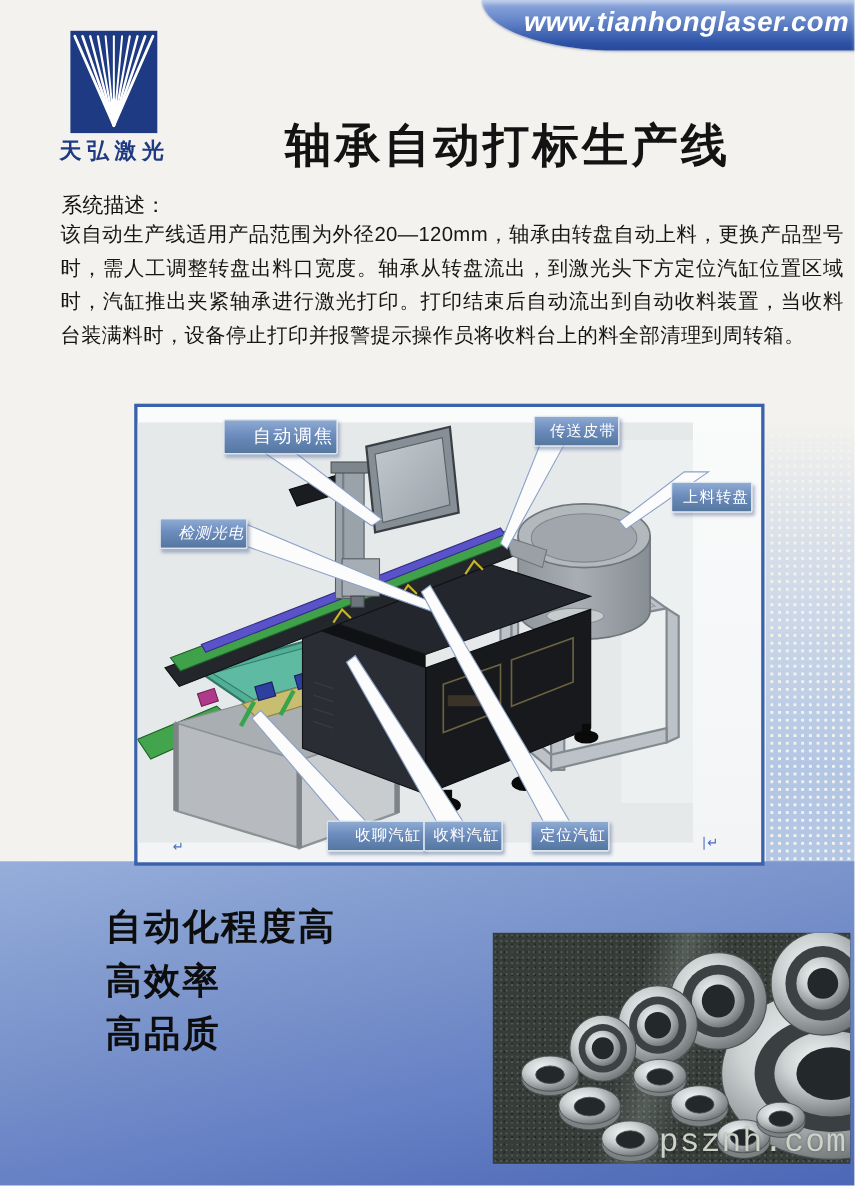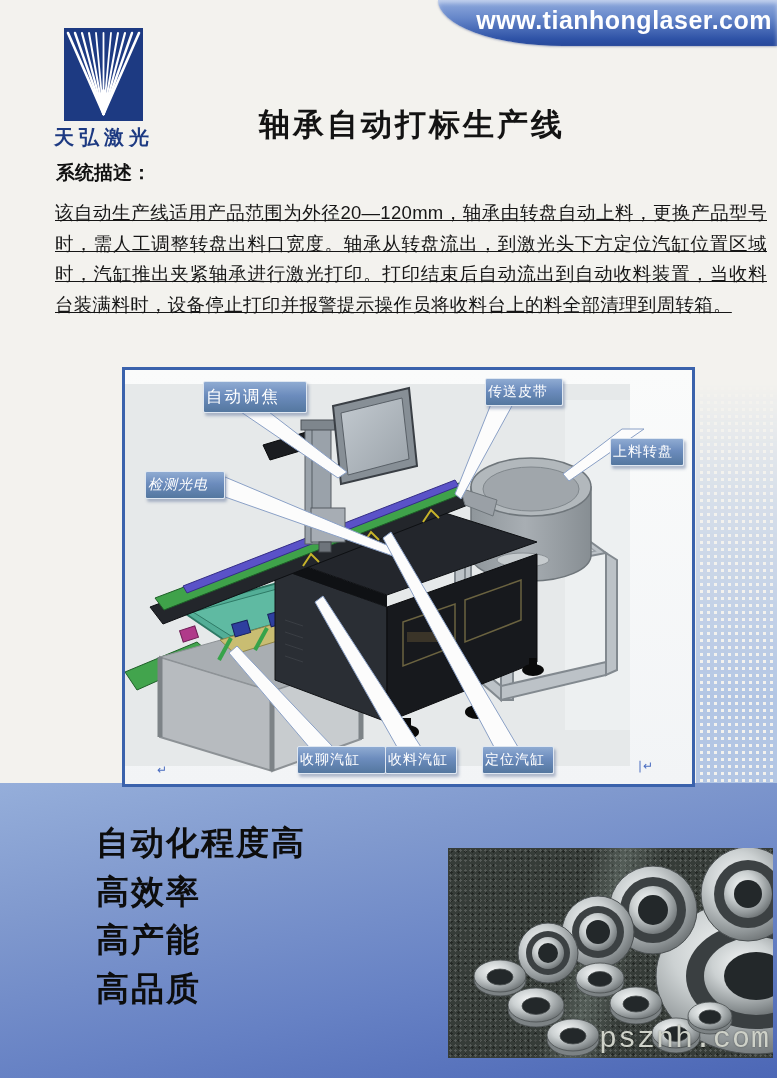--- a/index.html
+++ b/index.html
@@ -10,52 +10,52 @@
   }
   
   .banner{
     position:absolute; left:438px; top:0; width:339px; height:46px;
     border-bottom-left-radius:130px 48px;
     background:linear-gradient(180deg,#93acde 0%,#6586c9 40%,#2e52a6 85%,#27489a 100%);
     box-shadow:inset 0 3px 4px rgba(255,255,255,.45), 0 1px 2px rgba(40,60,120,.35);
   }
   .banner .url{
     position:absolute; right:5px; top:6px;
-    color:#fff; font-size:25px; font-weight:bold; 
+    color:#fff; font-size:25px; font-weight:bold; font-style:italic;
     letter-spacing:.5px; white-space:nowrap;
   }
   
   .logo{position:absolute; left:64px; top:28px; width:79px; height:93px; background:#1d3a82;}
   .logo svg{display:block;}
   .logo-name{
     position:absolute; left:52px; top:124px; width:104px; text-align:center;
     font-size:20px; font-weight:600; color:#1d3a82; letter-spacing:5px; white-space:nowrap;
   }
   .title{
     position:absolute; left:259px; top:104px;
-    font-size:31px; font-weight:bold; color:#131313; letter-spacing:3px; white-space:nowrap;
+    font-size:42px; font-weight:bold; color:#131313; letter-spacing:3px; white-space:nowrap;
   }
   .desc-heading{
-    position:absolute; left:56px; top:160px;
-    font-size:19px; font-weight:bold; color:#111;
+    position:absolute; left:56px; top:174px;
+    font-size:19px; font-weight:normal; color:#111;
   }
   .desc-body{
     position:absolute; left:55px; top:198px; width:712px;
     font-size:18.5px; line-height:30.6px; color:#161616; font-weight:500;
-    text-align:justify; letter-spacing:.3px;text-decoration:underline;
+    text-align:justify; letter-spacing:.3px;
   }
   
   .diagram{
     position:absolute; left:122px; top:367px; width:567px; height:414px;
     border:3px solid #3a62ac; background:linear-gradient(180deg,#fafbfb 0%,#f2f4f6 100%);
     z-index:3;
   }
   .diagram svg.scene{position:absolute; left:0; top:0;}
   .dlabel{
-    position:absolute; box-sizing:border-box; text-align:left;
+    position:absolute; box-sizing:border-box; text-align:right;
     background:linear-gradient(180deg,#8fabd2 0%,#6c8cbd 45%,#54779f 100%);
     border:1px solid #dfe7f1; color:#fff; border-radius:2px;
     box-shadow:2px 3px 3px rgba(90,110,150,.45);
     padding:4px 2px; white-space:nowrap;
   }
   .lab-lg{font-size:16.5px; letter-spacing:2px;}
   .lab-sm{font-size:14px; letter-spacing:1px;}
   .fmt-mark{position:absolute; color:#4a6cc0; font-size:12px; line-height:12px;}
   
   .dots{
@@ -260,21 +260,20 @@
     <div class="dlabel lab-sm" style="left:357px; top:376px; width:72px;">定位汽缸</div>
 
     <span class="fmt-mark" style="left:32px; top:394px;">↵</span>
     <span class="fmt-mark" style="left:512px; top:390px;">∣↵</span>
   </div>
 
   <div class="blue-section">
     <div class="features">
       <div class="feature-line">自动化程度高</div>
       <div class="feature-line">高效率</div>
-      <div class="feature-line">高产能</div>
       <div class="feature-line">高品质</div>
     </div>
 
     <div class="photo">
       <svg width="325" height="210" viewBox="0 0 325 210">
         <defs>
           <radialGradient id="met" cx="38%" cy="35%" r="75%">
             <stop offset="0" stop-color="#f4f6f6"></stop>
               <stop offset=".4" stop-color="#ccd1d2"></stop>
             <stop offset=".75" stop-color="#8e9496"></stop>

